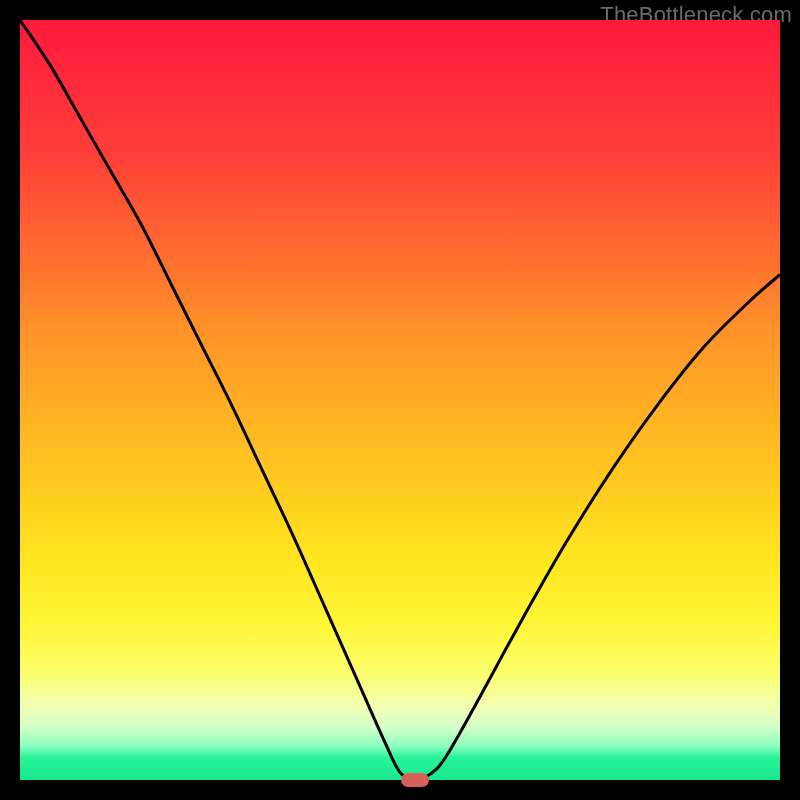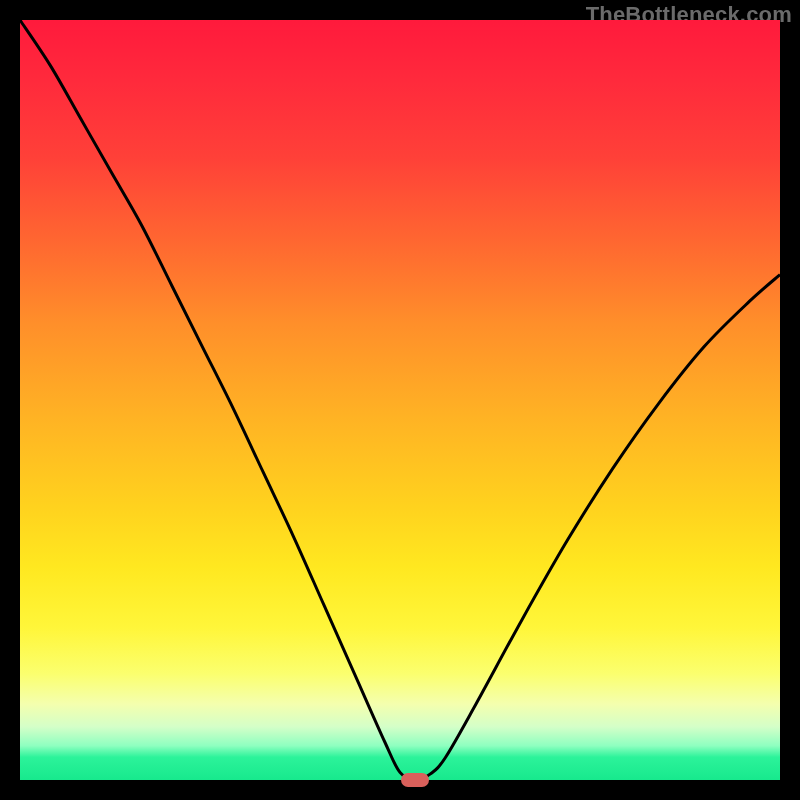--- a/index.html
+++ b/index.html
@@ -44,21 +44,21 @@
       #2cf39a 97%,
       #17e98d 100%
     );
   }
   .watermark {
     position: absolute;
     top: 2px;
     right: 8px;
     color: #6b6b6b;
     font-size: 22px;
-    font-weight: 700;
+    font-weight: 400;
     letter-spacing: 0.2px;
     user-select: none;
   }
   svg.curve {
     position: absolute;
     left: 0;
     top: 0;
     width: 760px;
     height: 760px;
     overflow: visible;

